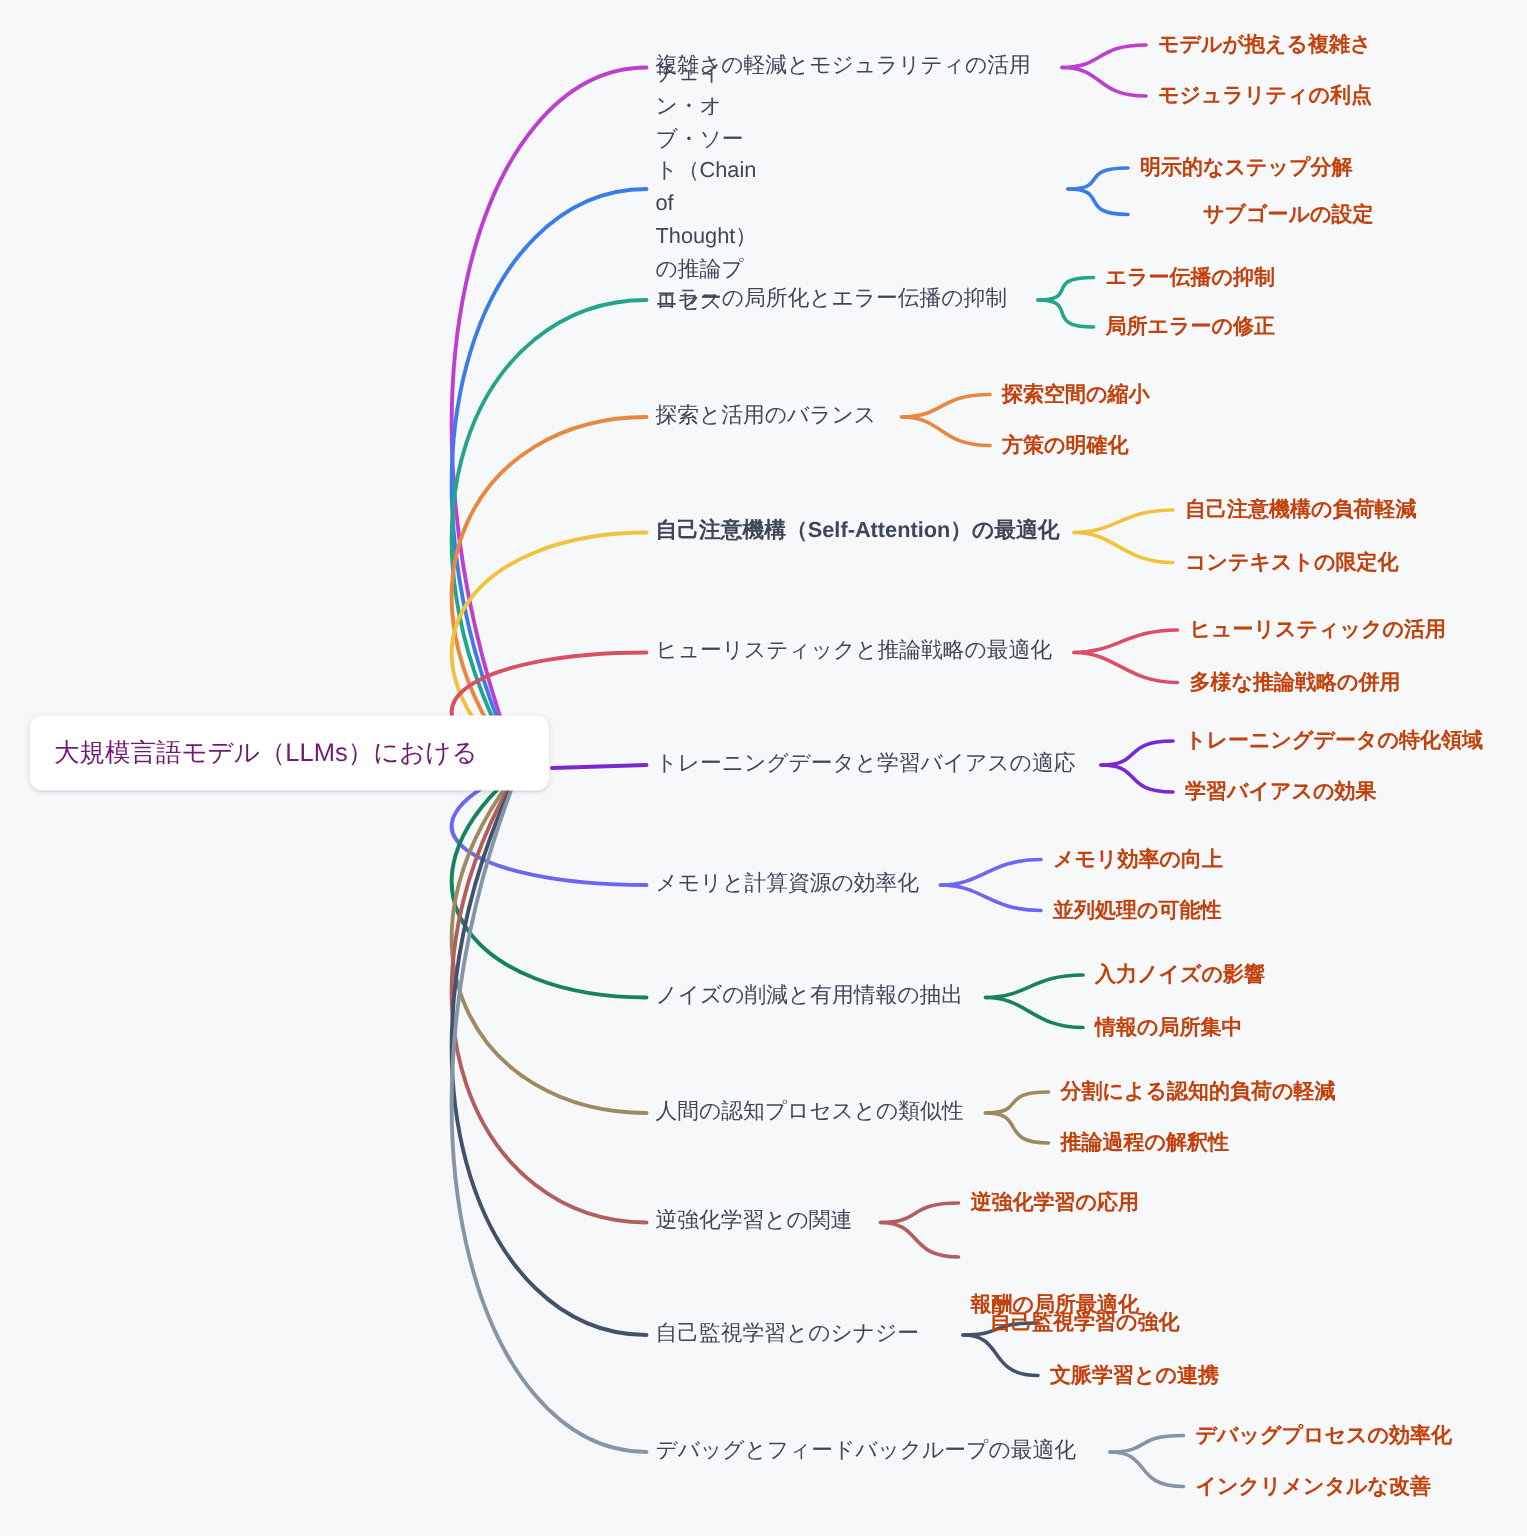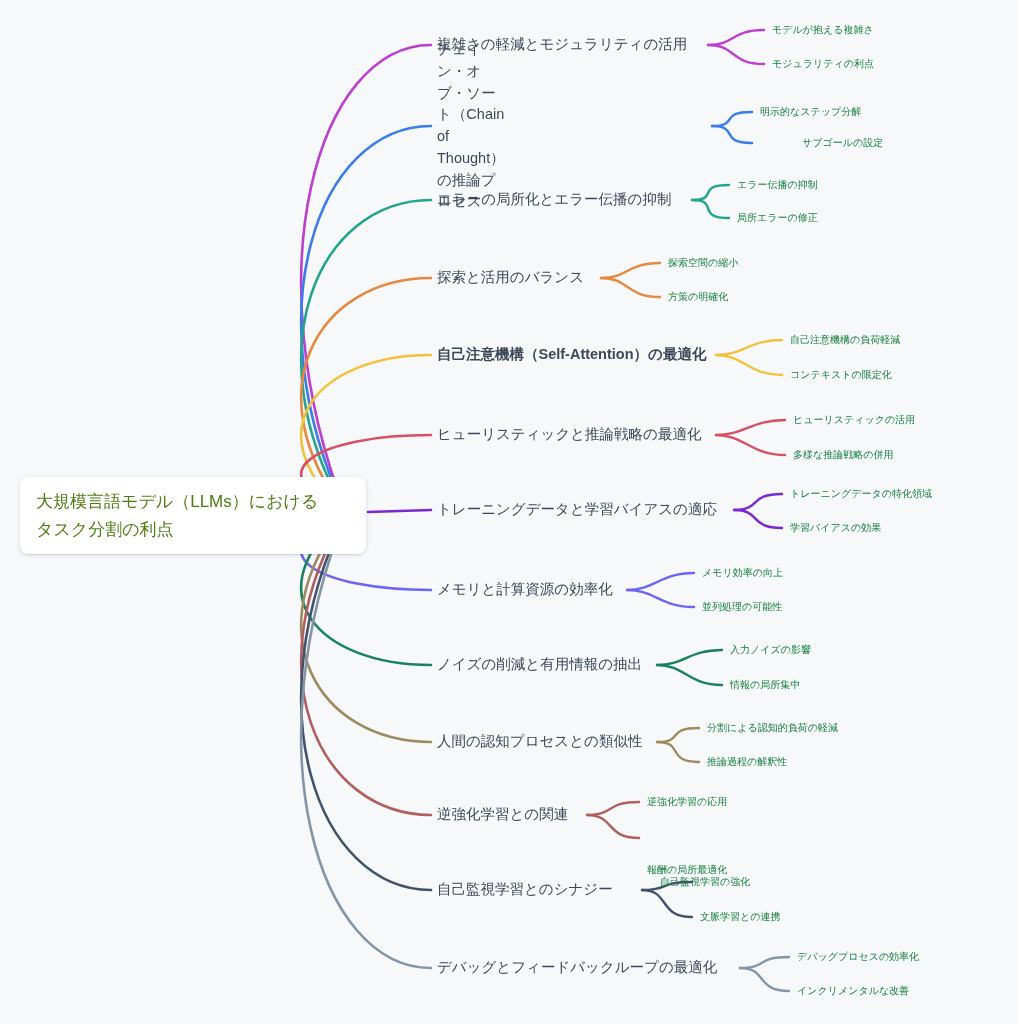--- a/index.html
+++ b/index.html
@@ -13,34 +13,34 @@
   #links{position:absolute;left:0;top:0;z-index:1;}
   #nodes{position:absolute;left:0;top:0;z-index:2;}
   .root-card{
     position:absolute;left:20px;top:477px;
     width:314px;
     background:#ffffff;
     border-radius:8px;
     padding:11px 16px;
     box-shadow:0 1px 4px rgba(55,65,90,.16), 0 1px 1px rgba(55,65,90,.08);
     font-size:17px;line-height:1.62;
-    color:#4d7c0f;font-weight:500;
+    color:#701a75;font-weight:500;
     z-index:3;
   }
   .branch-label{
     position:absolute;transform:translateY(-50%);
     font-size:14.5px;line-height:1.5;
     color:#3d4757;font-weight:500;
     white-space:nowrap;
   }
   .branch-label.wrap{white-space:normal;}
   .child-label{
     position:absolute;transform:translateY(-50%);
-    font-size:10px;line-height:1.4;
-    color:#15803d;font-weight:400;
+    font-size:14px;line-height:1.4;
+    color:#c2410c;font-weight:700;
     white-space:nowrap;
   }
 </style>
 </head>
 <body>
 
 <div id="mindmap">
   <svg id="links" width="1018" height="1024" viewBox="0 0 1018 1024">
       <path d="M 346 513 C 252 270, 318 45, 431 45" fill="none" stroke="#bc3fd0" stroke-width="2.6" stroke-linecap="round"></path>
       <path d="M 708 45 C 736 45, 730 30, 764 30" fill="none" stroke="#bc3fd0" stroke-width="2.4" stroke-linecap="round"></path>
@@ -78,21 +78,20 @@
       <path d="M 346 513 C 252 709, 318 890, 431 890" fill="none" stroke="#42526b" stroke-width="2.6" stroke-linecap="round"></path>
       <path d="M 642 890 C 670 890, 658 882, 692 882" fill="none" stroke="#42526b" stroke-width="2.4" stroke-linecap="round"></path>
       <path d="M 642 890 C 670 890, 658 917, 692 917" fill="none" stroke="#42526b" stroke-width="2.4" stroke-linecap="round"></path>
       <path d="M 346 513 C 252 750, 318 968, 431 968" fill="none" stroke="#8595a8" stroke-width="2.6" stroke-linecap="round"></path>
       <path d="M 740 968 C 768 968, 755 957, 789 957" fill="none" stroke="#8595a8" stroke-width="2.4" stroke-linecap="round"></path>
       <path d="M 740 968 C 768 968, 755 991, 789 991" fill="none" stroke="#8595a8" stroke-width="2.4" stroke-linecap="round"></path>
     </svg>
 
   <div class="root-card">
     <div>大規模言語モデル（LLMs）における</div>
-    <div>タスク分割の利点</div>
   </div>
 
   <div id="nodes">
       <div class="branch-label" style="left: 437px; top: 45px;">複雑さの軽減とモジュラリティの活用</div>
       <div class="child-label" style="left: 772px; top: 30px;">モデルが抱える複雑さ</div>
       <div class="child-label" style="left: 772px; top: 64px;">モジュラリティの利点</div>
       <div class="branch-label wrap" style="left: 437px; top: 126px; max-width: 276px;">チェイン・オブ・ソート（Chain of Thought）の推論プロセス</div>
       <div class="child-label" style="left: 760px; top: 112px;">明示的なステップ分解</div>
       <div class="child-label" style="left: 760px; top: 143px; margin-left: 42px;">サブゴールの設定</div>
       <div class="branch-label" style="left: 437px; top: 200px;">エラーの局所化とエラー伝播の抑制</div>

